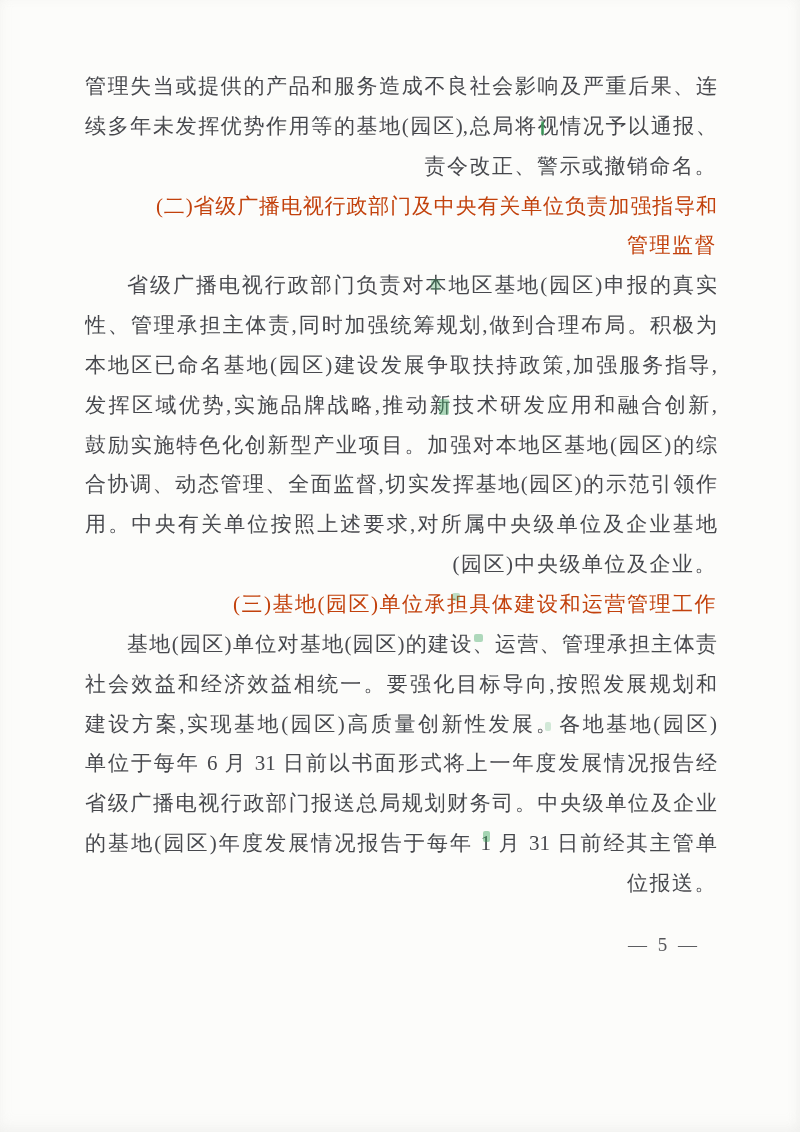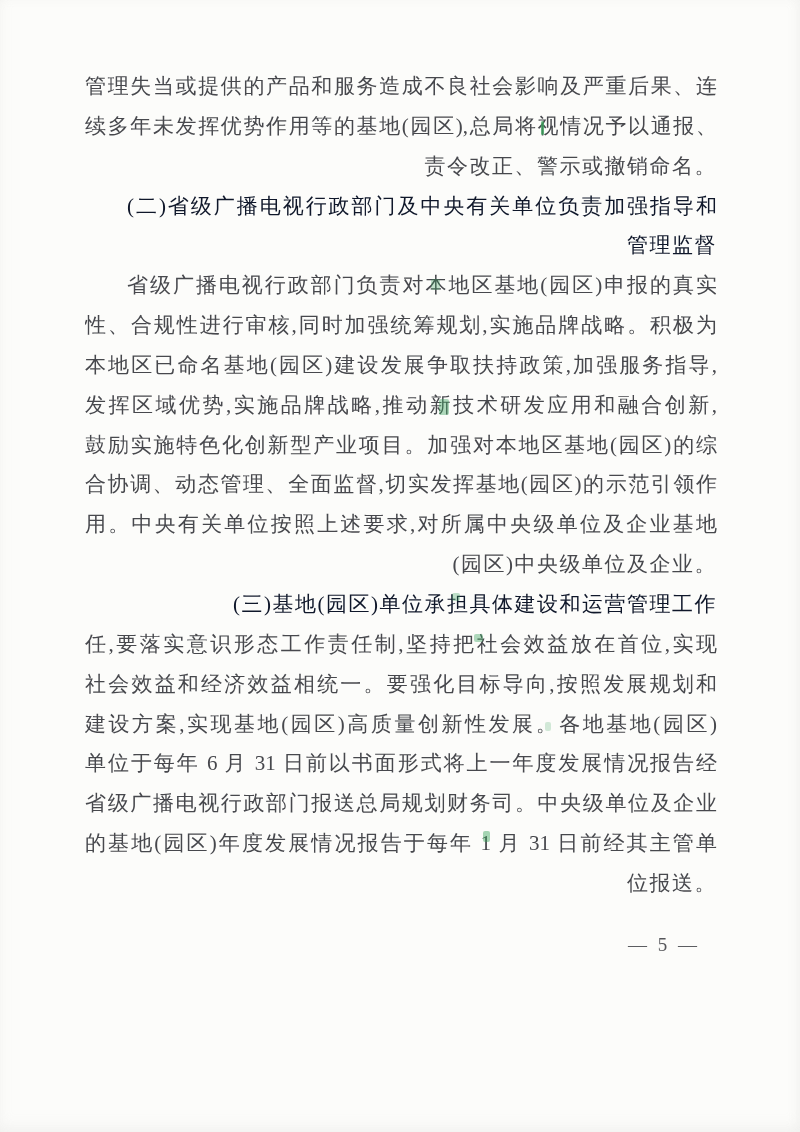--- a/index.html
+++ b/index.html
@@ -42,21 +42,22 @@
     text-align-last: justify;
     text-justify: inter-character;
   }
   .line.nj {
     letter-spacing: 1.5px;
   }
   .line.ind {
     padding-left: 42px;
   }
   .line.heading {
-    color: #0f172a;
+    color: #c2410c;
+    margin-left: 29px;
   }
   .page-number {
     position: absolute;
     top: 934px;
     right: 100px;
     font-size: 19px;
     letter-spacing: 3px;
     color: #55565a;
     white-space: nowrap;
   }
@@ -79,29 +80,29 @@
 
 <div class="page">
 
   <div class="text-block">
       <div class="line j">管理失当或提供的产品和服务造成不良社会影响及严重后果、连</div>
       <div class="line j">续多年未发挥优势作用等的基地(园区),总局将视情况予以通报、</div>
       <div class="line nj">责令改正、警示或撤销命名。</div>
       <div class="line j ind heading">(二)省级广播电视行政部门及中央有关单位负责加强指导和</div>
       <div class="line nj heading">管理监督</div>
       <div class="line j ind">省级广播电视行政部门负责对本地区基地(园区)申报的真实</div>
-      <div class="line j">性、合规性进行审核,同时加强统筹规划,实施品牌战略。积极为</div>
+      <div class="line j">性、管理承担主体责,同时加强统筹规划,做到合理布局。积极为</div>
       <div class="line j">本地区已命名基地(园区)建设发展争取扶持政策,加强服务指导,</div>
       <div class="line j">发挥区域优势,实施品牌战略,推动新技术研发应用和融合创新,</div>
       <div class="line j">鼓励实施特色化创新型产业项目。加强对本地区基地(园区)的综</div>
       <div class="line j">合协调、动态管理、全面监督,切实发挥基地(园区)的示范引领作</div>
       <div class="line j">用。中央有关单位按照上述要求,对所属中央级单位及企业基地</div>
       <div class="line nj">(园区)中央级单位及企业。</div>
       <div class="line nj ind heading">(三)基地(园区)单位承担具体建设和运营管理工作</div>
-      <div class="line j">任,要落实意识形态工作责任制,坚持把社会效益放在首位,实现</div>
+      <div class="line j ind">基地(园区)单位对基地(园区)的建设、运营、管理承担主体责</div>
       <div class="line j">社会效益和经济效益相统一。要强化目标导向,按照发展规划和</div>
       <div class="line j">建设方案,实现基地(园区)高质量创新性发展。各地基地(园区)</div>
       <div class="line j">单位于每年 6 月 31 日前以书面形式将上一年度发展情况报告经</div>
       <div class="line j">省级广播电视行政部门报送总局规划财务司。中央级单位及企业</div>
       <div class="line j">的基地(园区)年度发展情况报告于每年 1 月 31 日前经其主管单</div>
       <div class="line nj">位报送。</div>
     </div>
 
   <div class="page-number">— 5 —</div>
 

